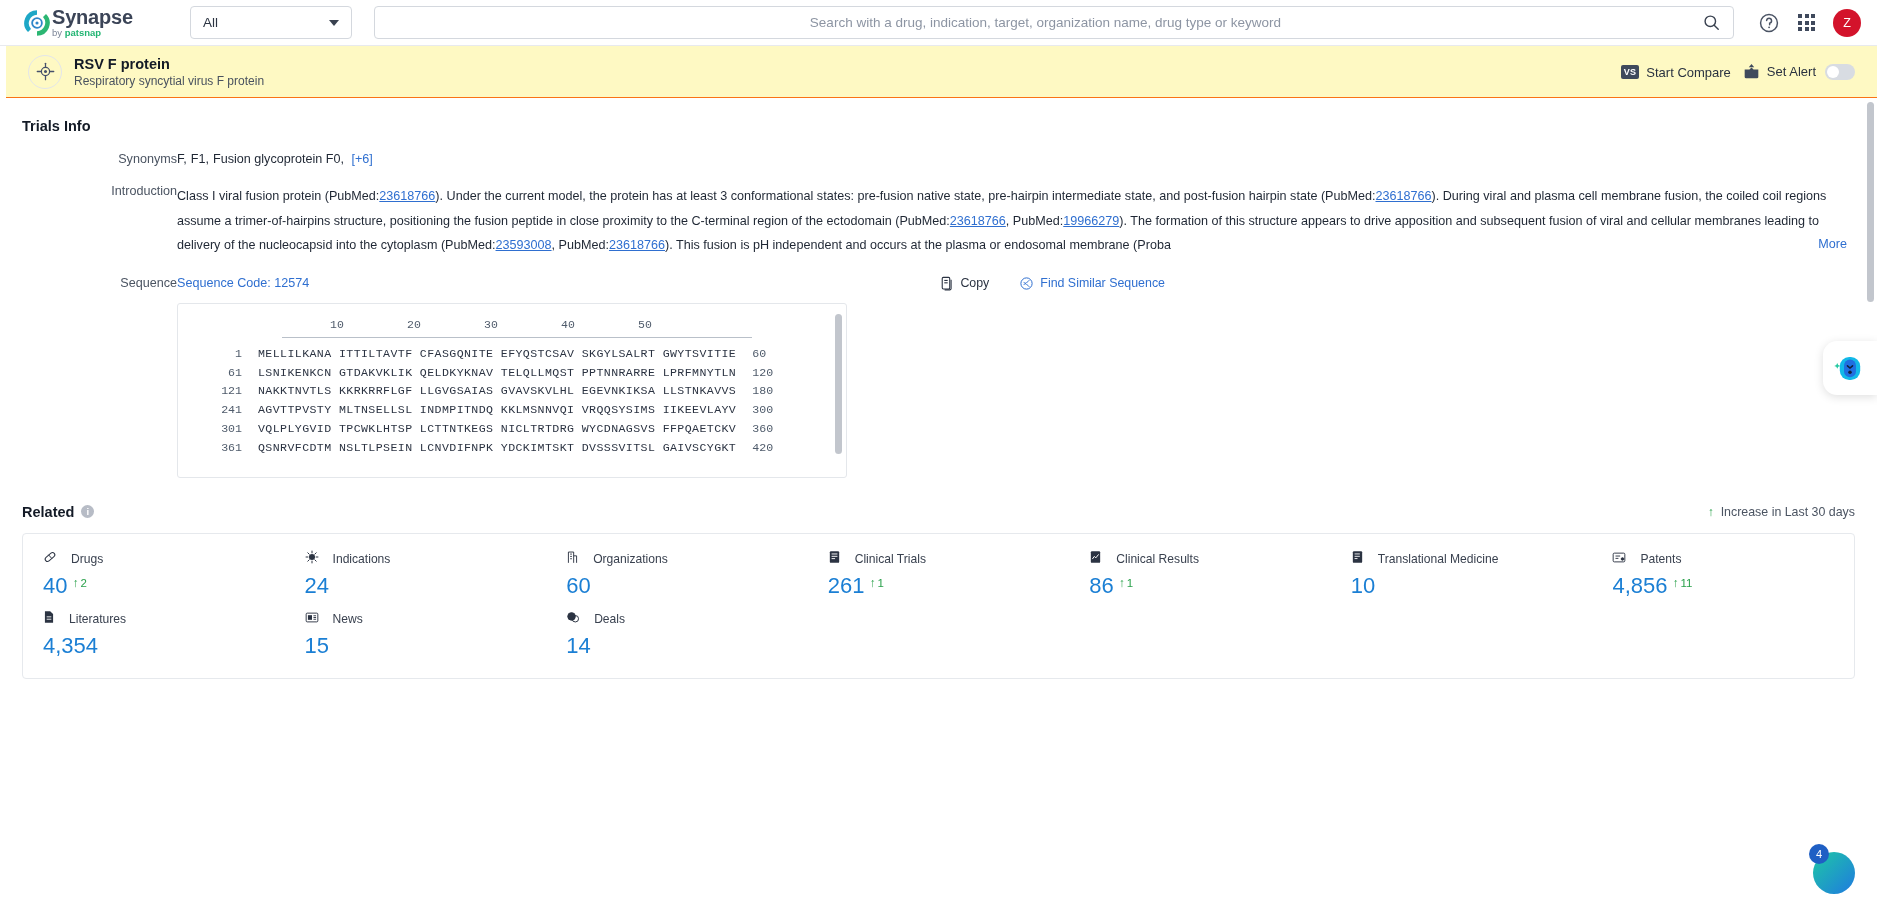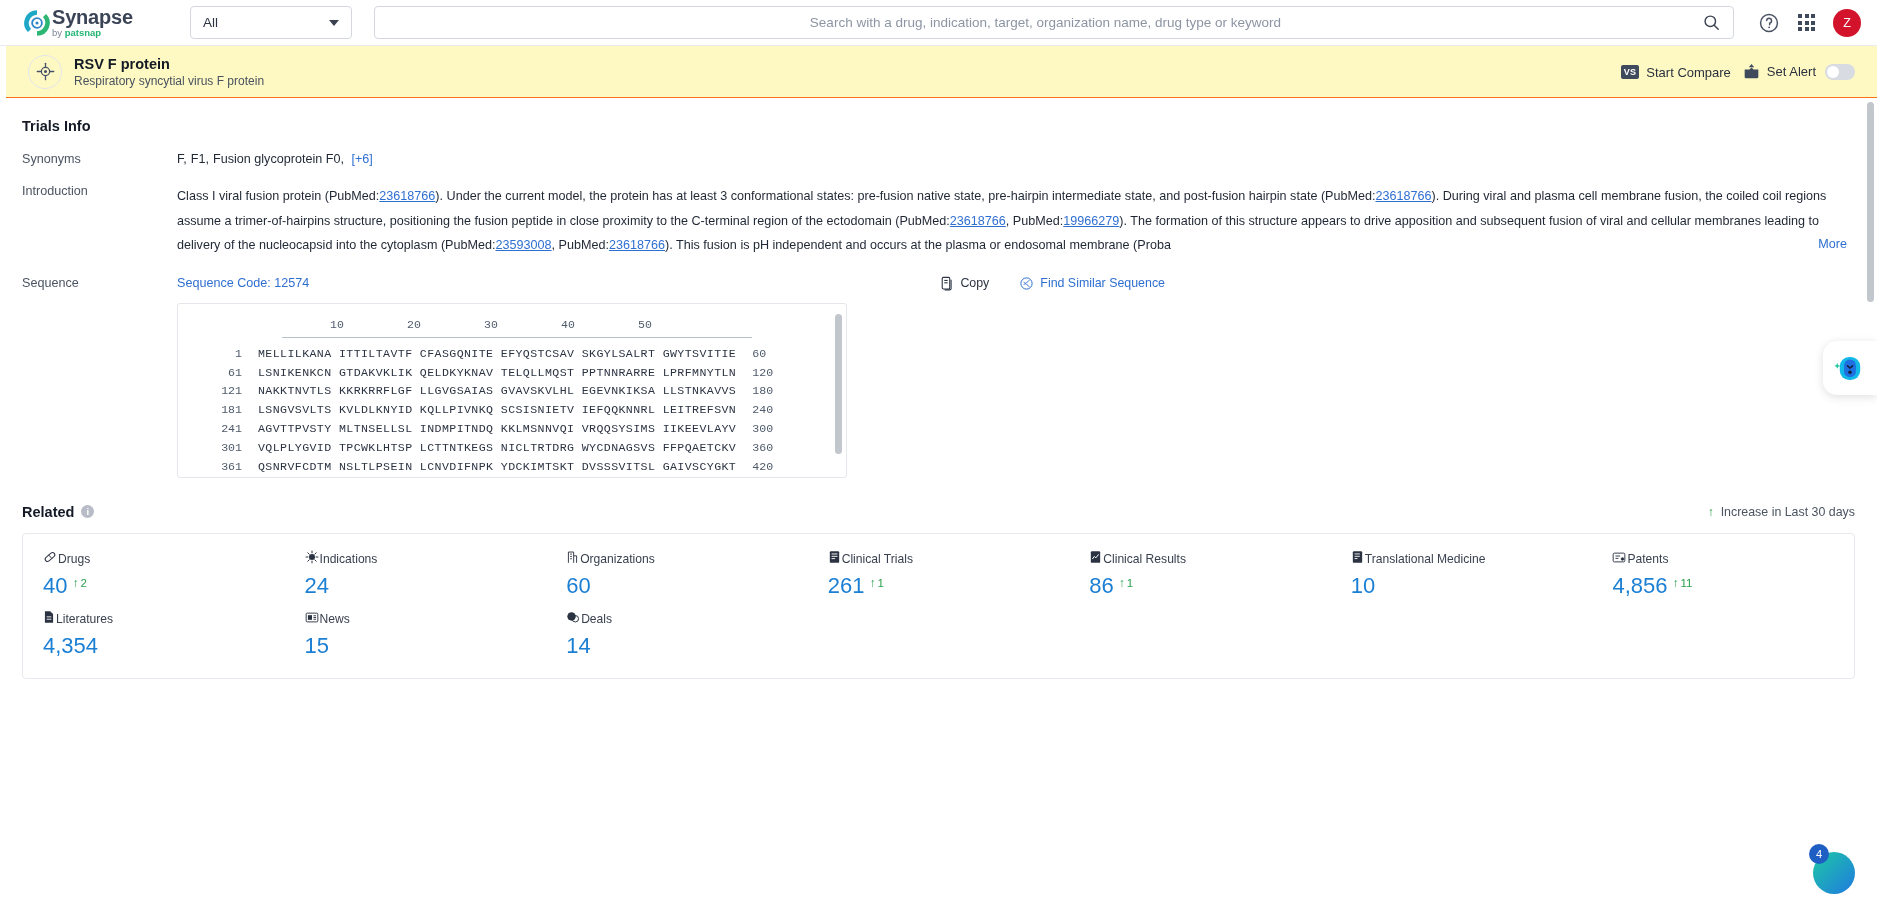--- a/index.html
+++ b/index.html
@@ -118,21 +118,21 @@
     width: 7px; height: 200px; border-radius: 4px; background: #c2c6cd;
     cursor: pointer;
   }
 
   .sec-title {
     font-size: 14.5px; font-weight: 700; color: #131a26;
     padding: 20px 0 0 0;
   }
 
   .info-row { display: flex; padding-top: 18px; font-size: 12.6px; }
-  .info-label { width: 155px; flex: none; color: #4b5462; }
+  .info-label { width: 155px; flex: none; color: #4b5462; text-align: right; }
   .info-val { flex: 1; color: #1f2734; }
   .link { color: #2f6fd0; cursor: pointer; }
   .link-u { color: #2f6fd0; text-decoration: underline; cursor: pointer; }
   .syn-item { margin-right: 4px; }
 
   .intro-text { line-height: 1.95; max-height: 76px; overflow: hidden;
                 position: relative; color: #1f2734; }
   .more-link { color: #2f6fd0; cursor: pointer; }
   .fade-mask {
     background: linear-gradient(90deg, rgba(255,255,255,0) 0%, #fff 75%);
@@ -195,21 +195,21 @@
 
   .related-card {
     margin-top: 13px; border: 1px solid #e6e9ed; border-radius: 4px;
     padding: 16px 0 20px 0;
   }
   .stat-grid {
     display: grid; grid-template-columns: repeat(7, 1fr);
     row-gap: 12px;
   }
   .stat { padding-left: 20px; cursor: pointer; }
-  .stat-top { display: flex; align-items: center; gap: 1px; }
+  .stat-top { display: flex; align-items: center; gap: 14px; }
   .stat-label { font-size: 12.1px; color: #39414f; }
   .stat-num {
     font-size: 22px; color: #1b7fd4; font-weight: 500;
     margin-top: 6px; display: flex; align-items: flex-start; gap: 5px;
     line-height: 1.1;
   }
   .delta { font-size: 11.5px; color: #2aa14b; display: flex; align-items: center; gap: 2px; margin-top: 3px; }
   .delta .arw { font-size: 12px; }
 
   
@@ -369,21 +369,20 @@
           <span style="left: 125px;">20</span>
           <span style="left: 202px;">30</span>
           <span style="left: 279px;">40</span>
           <span style="left: 356px;">50</span>
         </div>
       <div class="ruler-line"></div>
       <div id="seq-rows">
           <div class="seq-row"><span class="seq-num">1</span><span class="seq-chunks">MELLILKANA ITTILTAVTF CFASGQNITE EFYQSTCSAV SKGYLSALRT GWYTSVITIE</span><span class="seq-end">60</span></div>
           <div class="seq-row"><span class="seq-num">61</span><span class="seq-chunks">LSNIKENKCN GTDAKVKLIK QELDKYKNAV TELQLLMQST PPTNNRARRE LPRFMNYTLN</span><span class="seq-end">120</span></div>
           <div class="seq-row"><span class="seq-num">121</span><span class="seq-chunks">NAKKTNVTLS KKRKRRFLGF LLGVGSAIAS GVAVSKVLHL EGEVNKIKSA LLSTNKAVVS</span><span class="seq-end">180</span></div>
-          <div class="seq-row"><span class="seq-num">181</span><span class="seq-chunks">LSNGVSVLTS KVLDLKNYID KQLLPIVNKQ SCSISNIETV IEFQQKNNRL LEITREFSVN</span><span class="seq-end">240</span></div>
           <div class="seq-row"><span class="seq-num">241</span><span class="seq-chunks">AGVTTPVSTY MLTNSELLSL INDMPITNDQ KKLMSNNVQI VRQQSYSIMS IIKEEVLAYV</span><span class="seq-end">300</span></div>
           <div class="seq-row"><span class="seq-num">301</span><span class="seq-chunks">VQLPLYGVID TPCWKLHTSP LCTTNTKEGS NICLTRTDRG WYCDNAGSVS FFPQAETCKV</span><span class="seq-end">360</span></div>
           <div class="seq-row"><span class="seq-num">361</span><span class="seq-chunks">QSNRVFCDTM NSLTLPSEIN LCNVDIFNPK YDCKIMTSKT DVSSSVITSL GAIVSCYGKT</span><span class="seq-end">420</span></div>
         </div>
     </div>
   </div>
 
   <div class="related-head">
     <span class="sec-title" style="padding:0">Related</span>
     <span class="info-dot">i</span>

